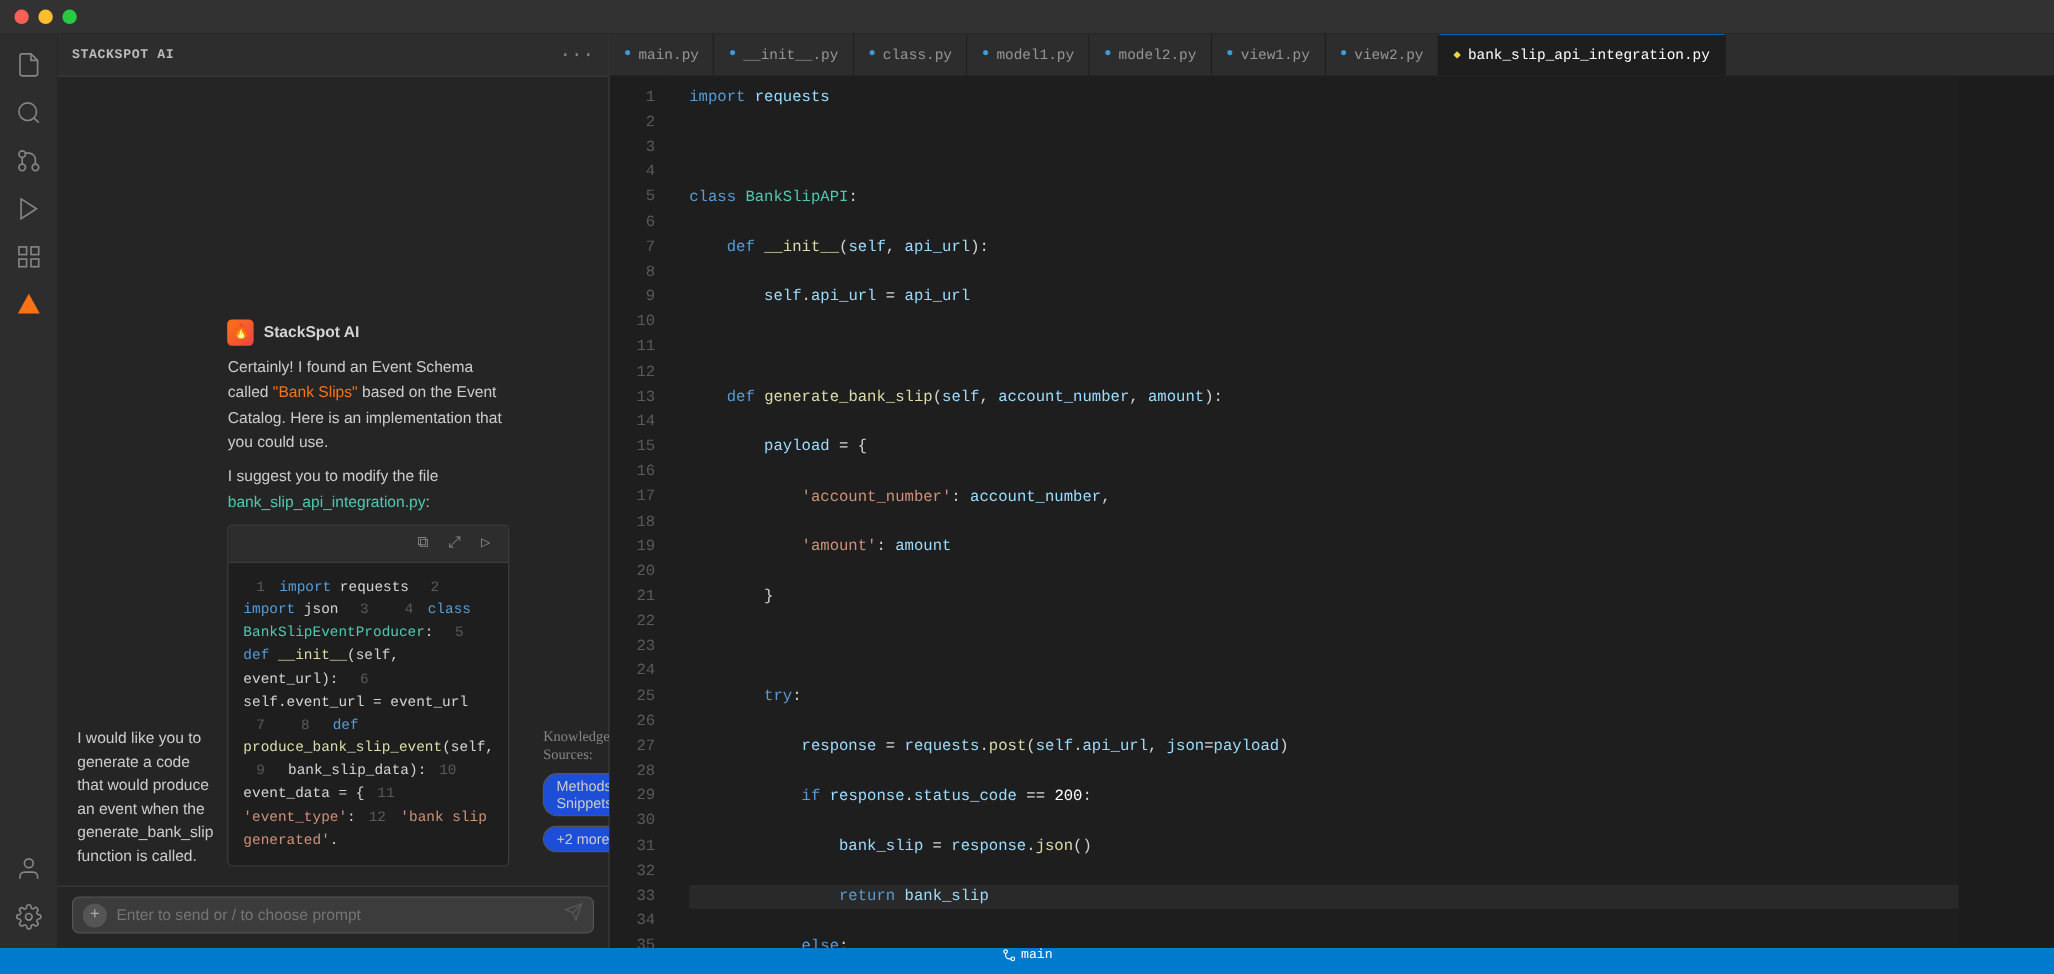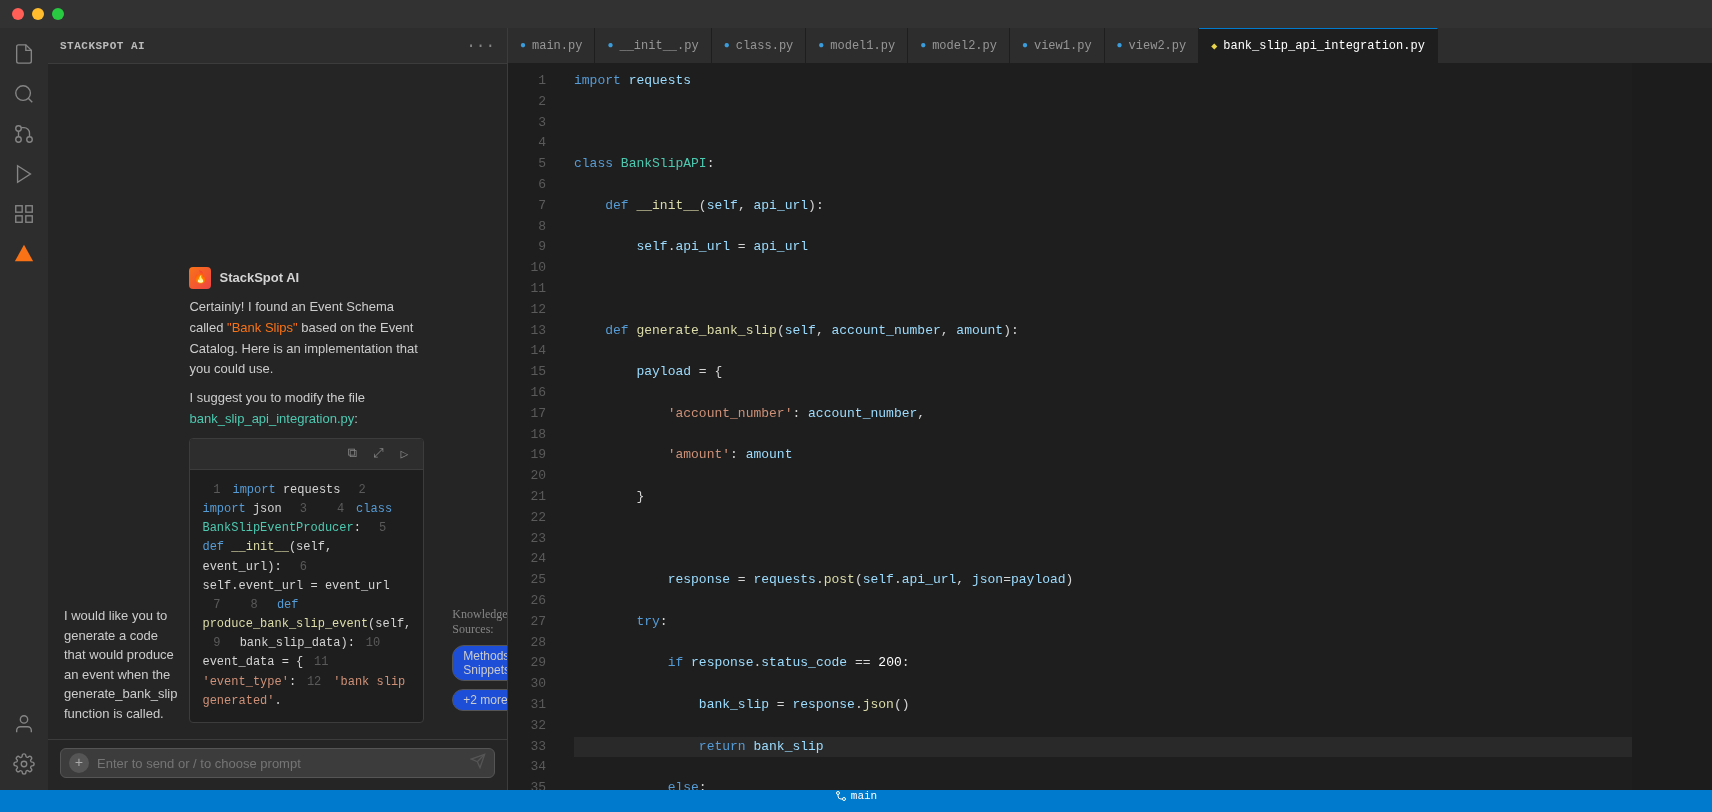--- a/index.html
+++ b/index.html
@@ -559,22 +559,22 @@
 <span class="code-line"><span class="kw">class</span> <span class="cls">BankSlipAPI</span>:</span>
 <span class="code-line">    <span class="kw">def</span> <span class="fn">__init__</span>(<span class="var">self</span>, <span class="var">api_url</span>):</span>
 <span class="code-line">        <span class="var">self</span>.<span class="var">api_url</span> = <span class="var">api_url</span></span>
 <span class="code-line"></span>
 <span class="code-line">    <span class="kw">def</span> <span class="fn">generate_bank_slip</span>(<span class="var">self</span>, <span class="var">account_number</span>, <span class="var">amount</span>):</span>
 <span class="code-line">        <span class="var">payload</span> = {</span>
 <span class="code-line">            <span class="str">'account_number'</span>: <span class="var">account_number</span>,</span>
 <span class="code-line">            <span class="str">'amount'</span>: <span class="var">amount</span></span>
 <span class="code-line">        }</span>
 <span class="code-line"></span>
+<span class="code-line">        <span class="kw">try</span>:</span>
 <span class="code-line">            <span class="var">response</span> = <span class="var">requests</span>.<span class="fn">post</span>(<span class="var">self</span>.<span class="var">api_url</span>, <span class="var">json</span>=<span class="var">payload</span>)</span>
-<span class="code-line">        <span class="kw">try</span>:</span>
 <span class="code-line">            <span class="kw">if</span> <span class="var">response</span>.<span class="var">status_code</span> == <span class="num">200</span>:</span>
 <span class="code-line">                <span class="var">bank_slip</span> = <span class="var">response</span>.<span class="fn">json</span>()</span>
 <span class="code-line highlighted">                <span class="kw">return</span> <span class="var">bank_slip</span></span>
 <span class="code-line">            <span class="kw">else</span>:</span>
 
 
 
 
 
 

